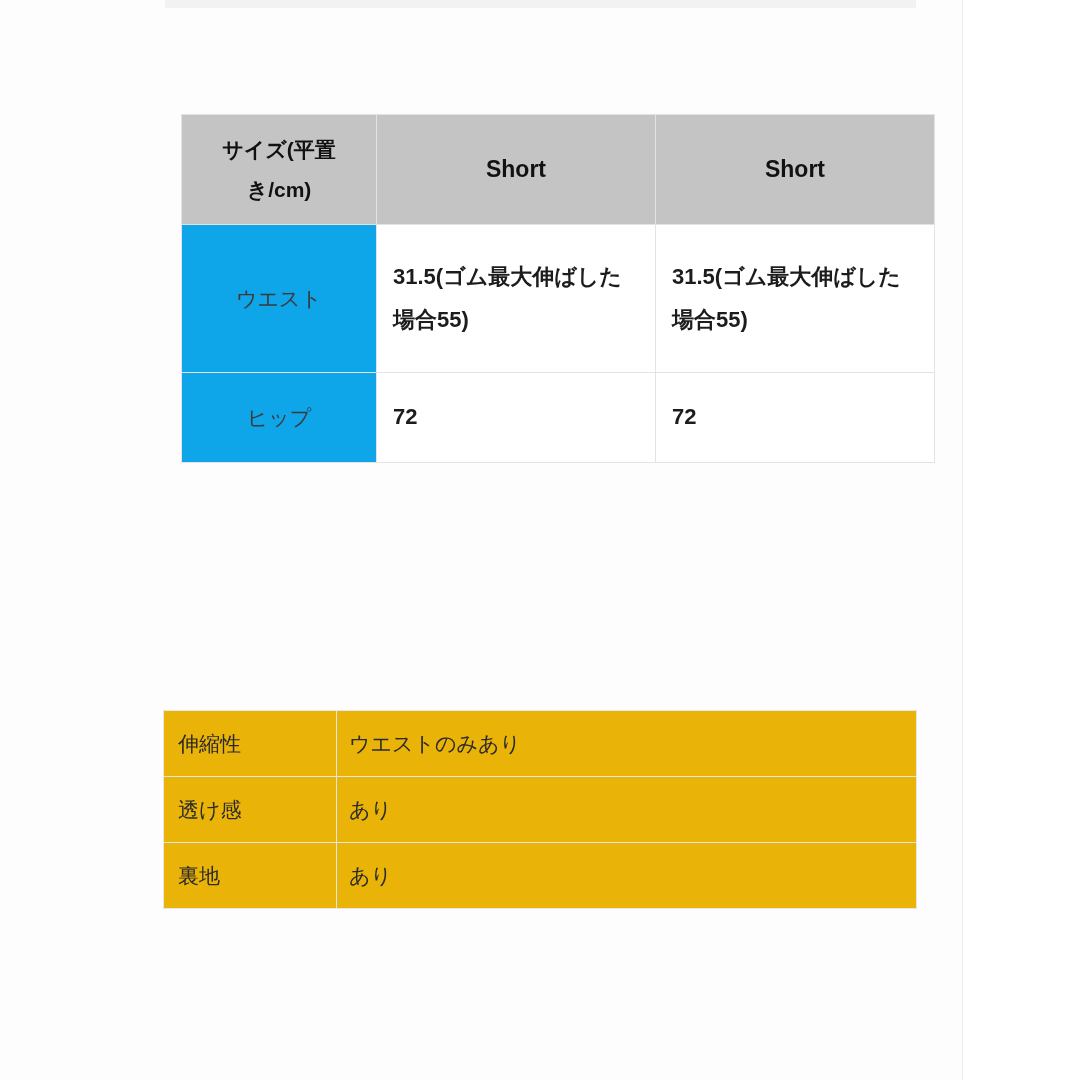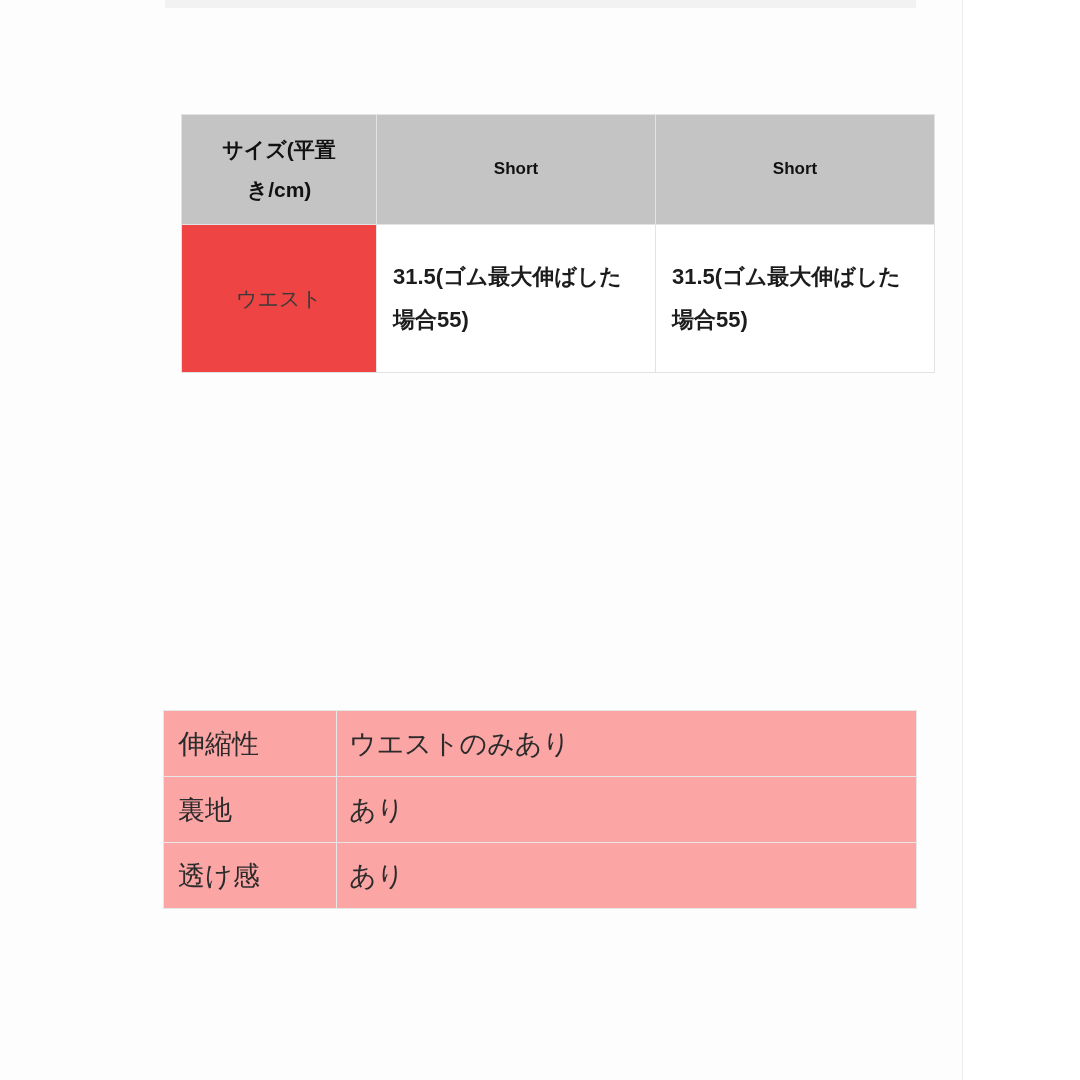--- a/index.html
+++ b/index.html
@@ -77,25 +77,25 @@
     text-align: center;
     height: 110px;
     padding: 6px 14px;
     line-height: 1.9;
     color: #111111;
   }
   .size-table thead th.head-label {
     font-size: 21px;
   }
   .size-table thead th.head-col {
-    font-size: 17px;
+    font-size: 23px;
   }
 
   .size-table tbody th {
-    background: #ef4444;
+    background: #0ea5e9;
     font-weight: normal;
     text-align: center;
     padding: 10px 12px;
     color: #3a3a3a;
     font-size: 21px;
   }
 
   .size-table tbody td {
     background: #ffffff;
     font-weight: bold;
@@ -120,22 +120,22 @@
     table-layout: fixed;
   }
   .spec-table col.s-label { width: 173px; }
   .spec-table col.s-val   { width: 580px; }
 
   .spec-table th,
   .spec-table td {
     border: 1px solid #e6e6e6;
     height: 66px;
     vertical-align: middle;
-    background: #fca5a5;
-    font-size: 27px;
+    background: #eab308;
+    font-size: 21px;
     font-weight: normal;
     color: #2b2b2b;
   }
   .spec-table th {
     text-align: left;
     padding: 8px 14px;
   }
   .spec-table td {
     text-align: left;
     padding: 8px 12px;
@@ -162,41 +162,46 @@
           <th class="head-col">Short</th>
           <th class="head-col">Short</th>
         </tr>
       </thead>
       <tbody>
         <tr class="row-waist">
           <th>ウエスト</th>
           <td>31.5(ゴム最大伸ばした場合55)</td>
           <td>31.5(ゴム最大伸ばした場合55)</td>
         </tr>
+        <tr class="row-std">
+          <th>ヒップ</th>
+          <td>72</td>
+          <td>72</td>
+        </tr>
       </tbody>
     </table>
 
     <table class="spec-table">
       <colgroup>
         <col class="s-label">
         <col class="s-val">
       </colgroup>
       <tbody>
         <tr>
           <th>伸縮性</th>
           <td>ウエストのみあり</td>
         </tr>
         <tr>
+          <th>透け感</th>
+          <td>あり</td>
+        </tr>
+        <tr>
           <th>裏地</th>
           <td>あり</td>
         </tr>
-        <tr>
-          <th>透け感</th>
-          <td>あり</td>
-        </tr>
       </tbody>
     </table>
 
   </div>
 
   <div id="right-gutter"></div>
 
 </div>
 
 </body></html>

